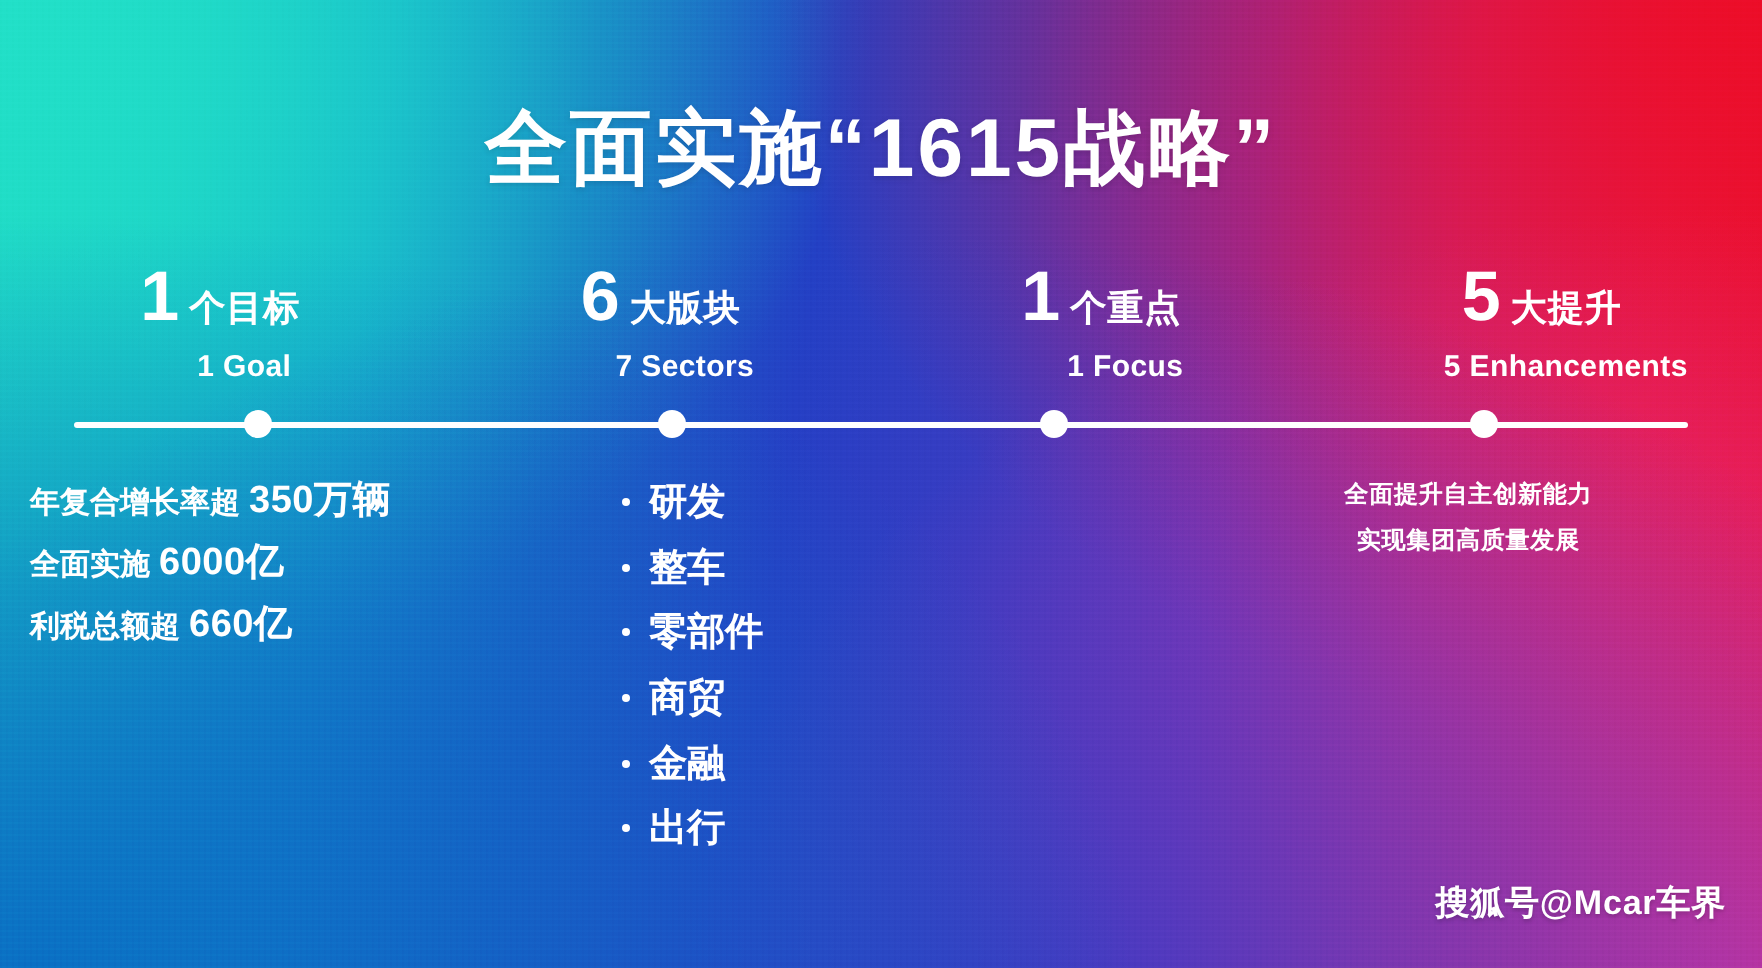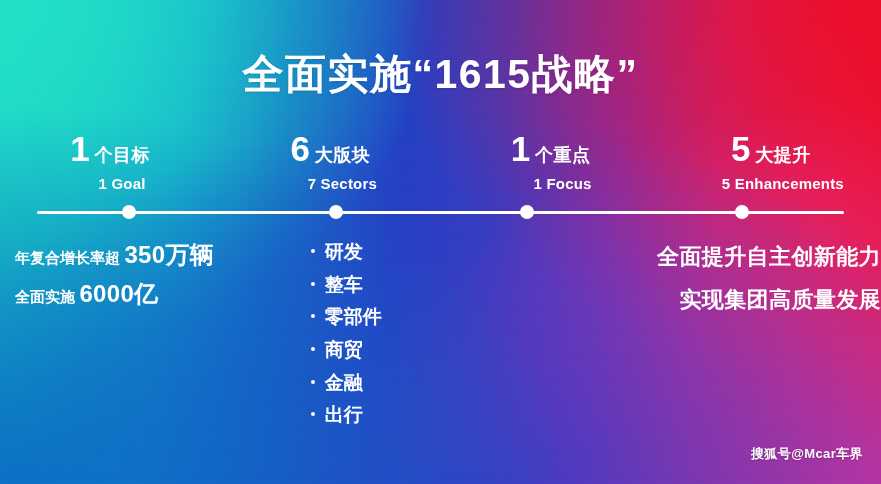--- a/index.html
+++ b/index.html
@@ -145,21 +145,21 @@
 
   
   .goal-list {
     padding-left: 15px;
     font-size: 16px;
     font-weight: 700;
     line-height: 1.62;
     white-space: nowrap;
   }
   .goal-line .lead { font-size: 15px; }
-  .goal-line .val  { font-size: 24px; letter-spacing: 0.3px; }
+  .goal-line .val  { font-size: 19px; letter-spacing: 0.3px; }
 
   
   .bullets {
     list-style: none;
     margin: 0;
     padding: 0;
     font-size: 19px;
     font-weight: 700;
     line-height: 1.72;
   }
@@ -176,35 +176,35 @@
     width: 4px;
     height: 4px;
     border-radius: 50%;
     background: #ffffff;
   }
   .col2 .bullets { padding-left: 15px; }
   .col4 .bullets { padding-left: 28px; }
 
   
   .focus-block {
-    text-align: right;
-    font-size: 22px;
+    text-align: center;
+    font-size: 12px;
     font-weight: 700;
     line-height: 1.95;
     letter-spacing: 0.4px;
     white-space: nowrap;
     font-family: Liberation Serif, serif;
   }
 
   
   .watermark {
     position: absolute;
     right: 18px;
     bottom: 21px;
-    font-size: 13px;
+    font-size: 17px;
     font-weight: 700;
     letter-spacing: 0.4px;
     color: #ffffff;
     text-shadow: 0 1px 2px rgba(0,0,0,0.22);
     white-space: nowrap;
   }
 </style>
 </head>
 <body>
 
@@ -263,20 +263,24 @@
     <div class="col col1">
       <div class="goal-list">
         <div class="goal-line">
           <span class="lead">年复合增长率超</span>
           <span class="val">350万辆</span>
         </div>
         <div class="goal-line">
           <span class="lead">全面实施</span>
           <span class="val">6000亿</span>
         </div>
+        <div class="goal-line">
+          <span class="lead">利税总额超</span>
+          <span class="val">660亿</span>
+        </div>
       </div>
     </div>
 
     <div class="col col2">
       <ul class="bullets">
         <li>研发</li>
         <li>整车</li>
         <li>零部件</li>
         <li>商贸</li>
         <li>金融</li>

